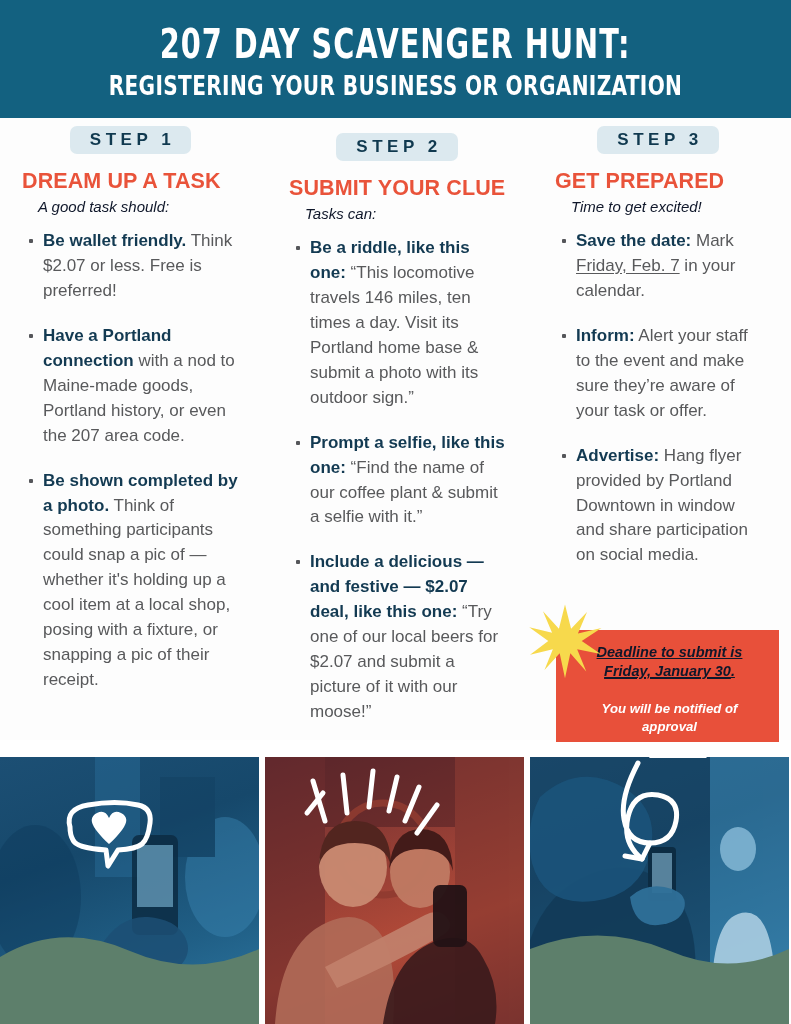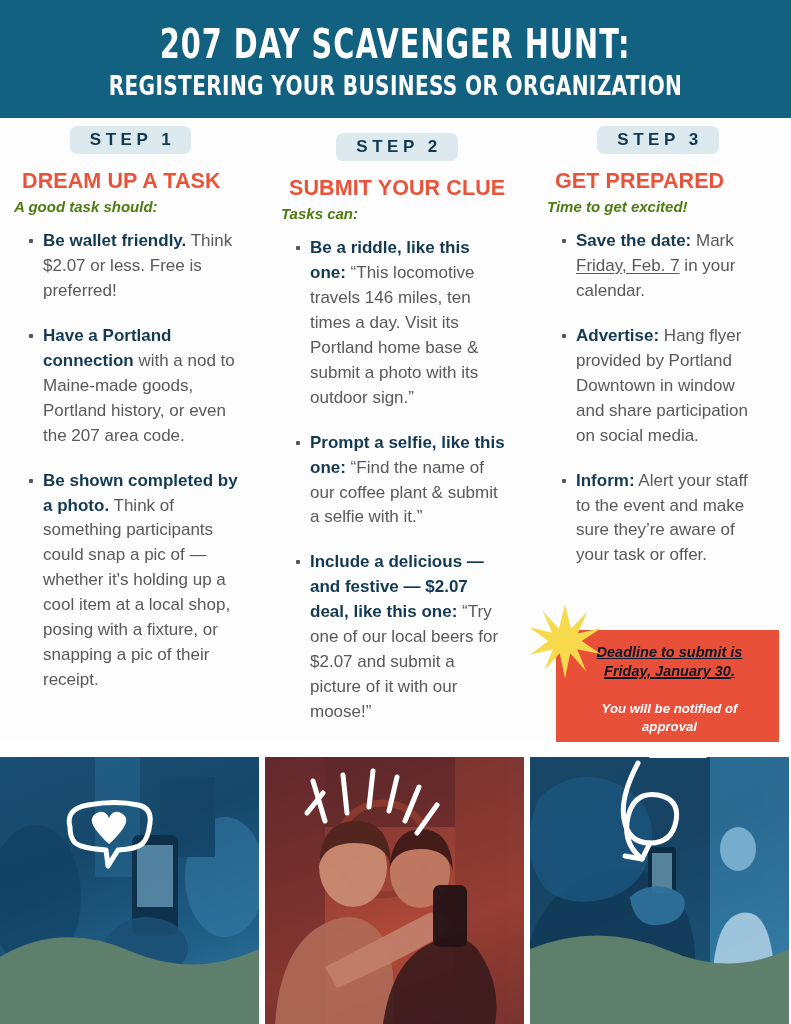--- a/index.html
+++ b/index.html
@@ -73,26 +73,26 @@
   .col-head{
     color:#e9533a;
     font-weight:bold;
     font-size:21.5px;
     letter-spacing:0.1px;
     line-height:1.1;
     margin:0 0 4px 14px;
     text-transform:uppercase;
   }
   .col-sub{
-    color:#4d7c0f;
-    font-weight:bold;
+    color:#0f172a;
+    font-weight:normal;
     font-style:italic;
     font-size:15px;
     line-height:1.2;
-    margin:0 0 12px 6px;
+    margin:0 0 12px 30px;
   }
 
   ul.bullets{margin:13px;padding:0;list-style:none;}
   ul.bullets li{
     position:relative;
     padding-left:22px;
     margin-bottom:20px;
     font-size:17px;
     line-height:1.47;
     color:#58595b;
@@ -214,24 +214,24 @@
       <div class="badge-row">
         <span class="step-badge">STEP 3</span>
       </div>
       <div class="col-head">GET PREPARED</div>
       <div class="col-sub">Time to get excited!</div>
       <ul class="bullets">
         <li>
           <b>Save the date:</b><span> Mark </span><u>Friday, Feb. 7</u><span> in your calendar.</span>
         </li>
         <li>
+          <b>Inform:</b><span> Alert your staff to the event and make sure they’re aware of your task or offer.</span>
+        </li>
+        <li>
           <b>Advertise:</b><span> Hang flyer provided by Portland Downtown in window and share participation on social media.</span>
-        </li>
-        <li>
-          <b>Inform:</b><span> Alert your staff to the event and make sure they’re aware of your task or offer.</span>
         </li>
       </ul>
     </div>
 
   </div>
 
   <svg class="starburst" viewBox="0 0 100 100">
     <path d="M50 2 L58 34 L79 12 L67 40 L98 33 L72 50 L97 67 L66 61 L78 90 L57 66 L50 99 L43 66 L23 88 L34 61 L4 68 L28 50 L3 32 L33 39 L21 11 L42 34 Z" fill="#f7d94c"></path>
   </svg>
 

